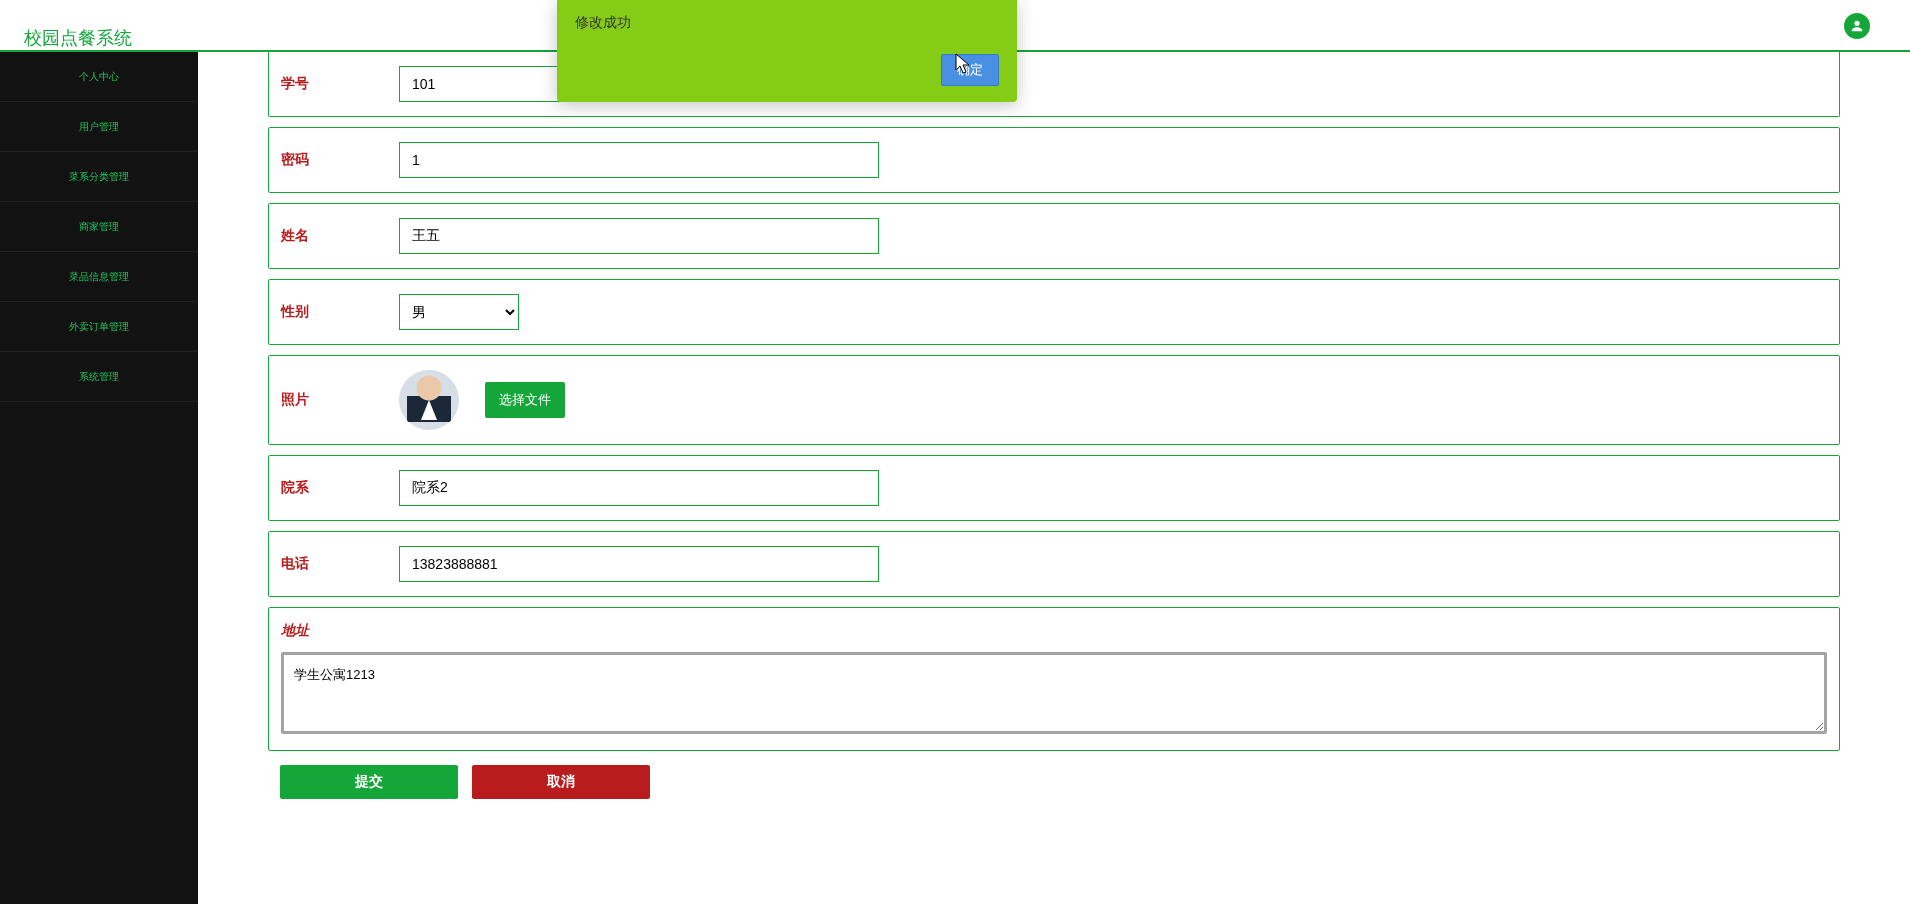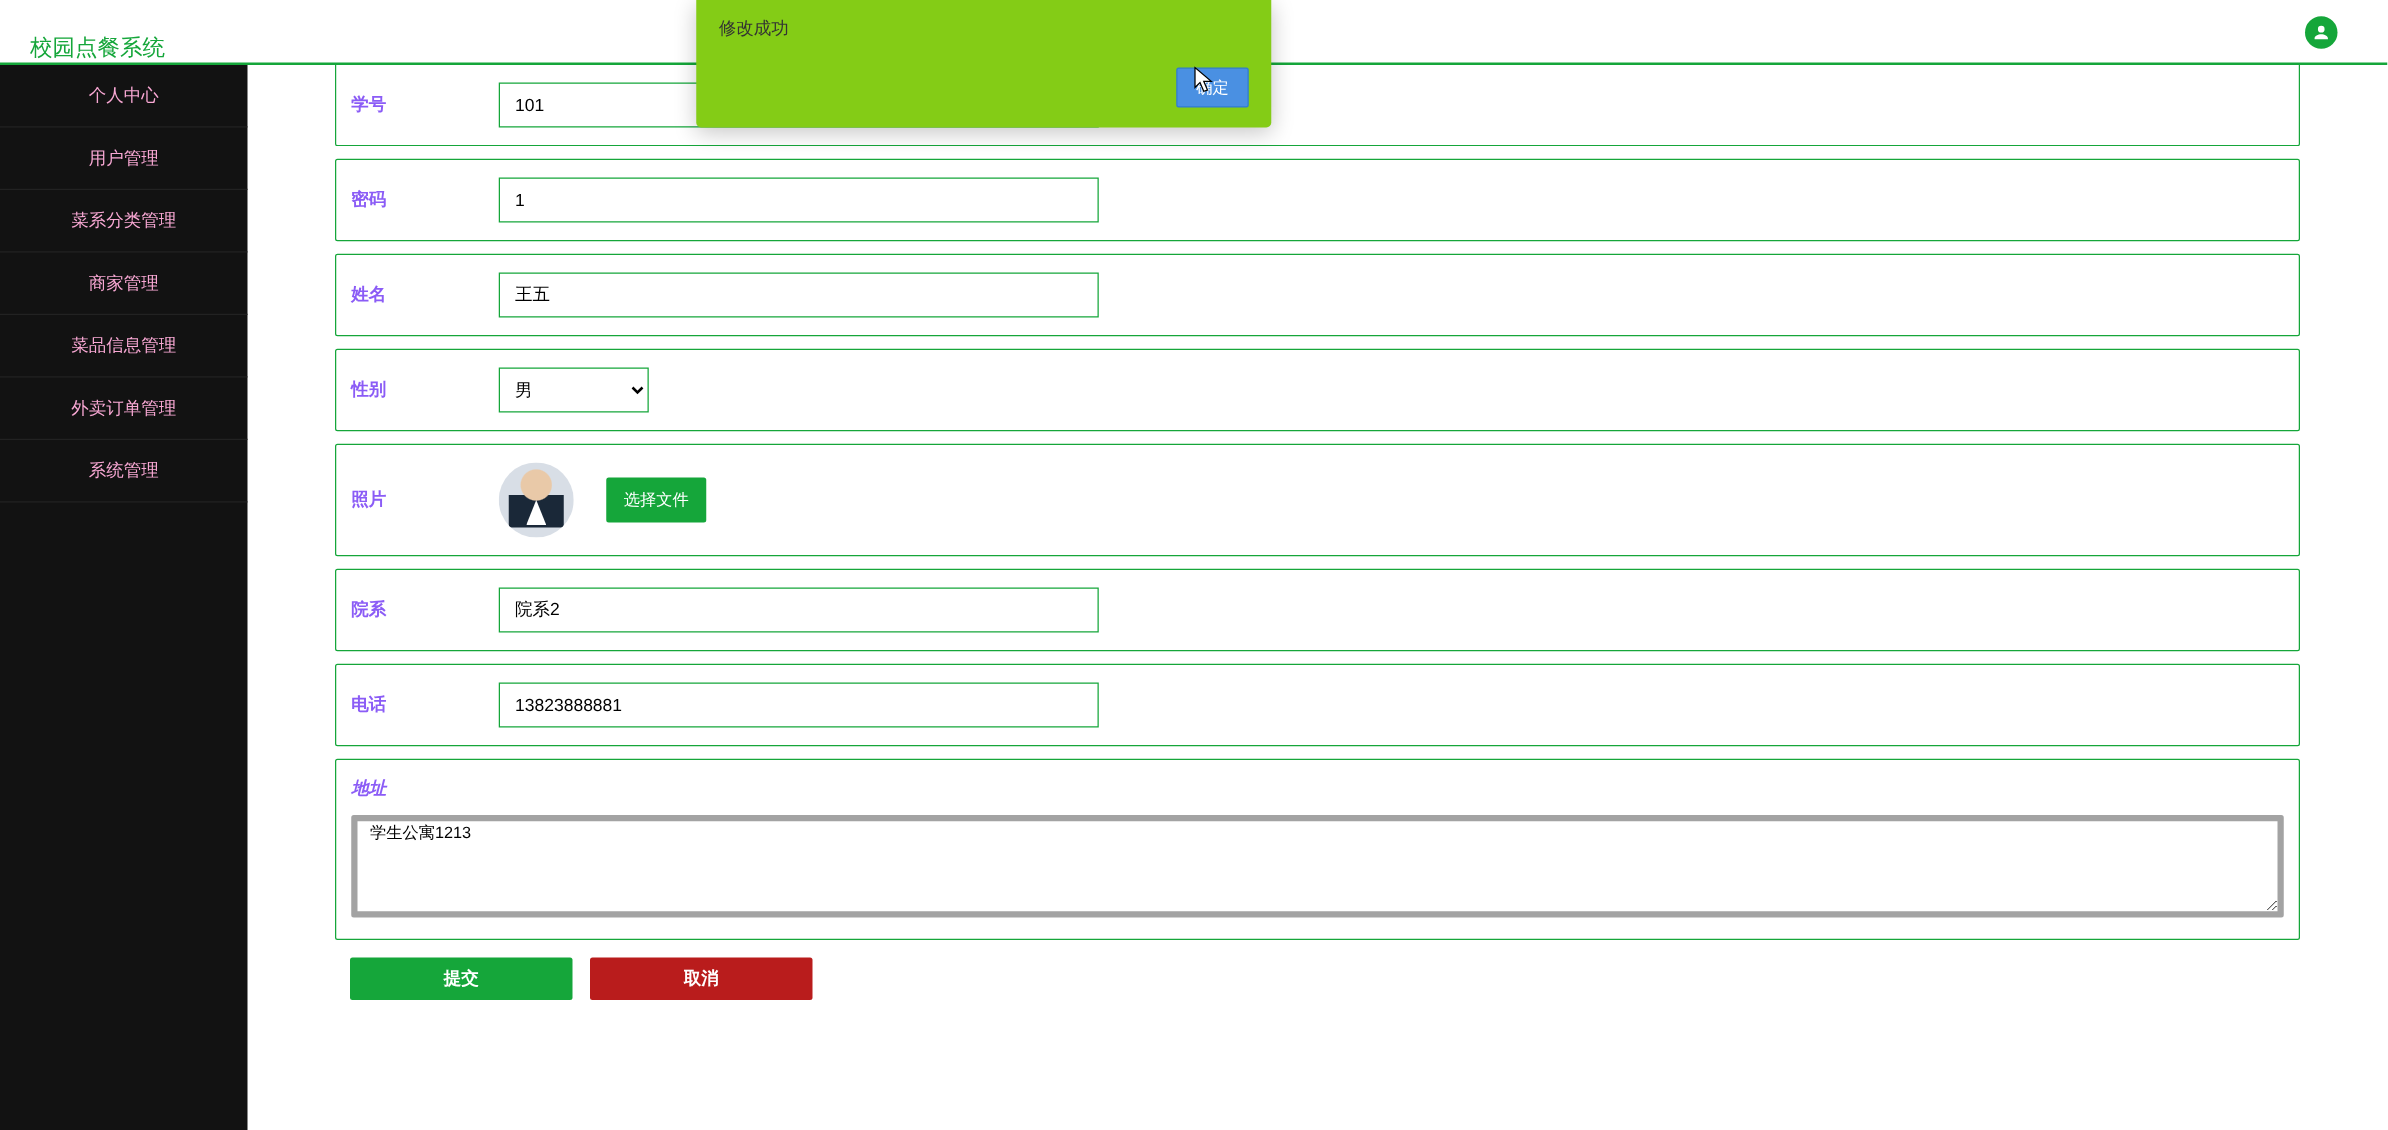--- a/index.html
+++ b/index.html
@@ -2,35 +2,35 @@
 <html><head>
   <meta charset="utf-8">
   <style>
     * { margin: 0; padding: 0; box-sizing: border-box; font-family: -apple-system, "Microsoft YaHei", Arial, sans-serif; }
     body { background: #fff; width: 1910px; height: 904px; overflow: hidden; position: relative; }
     .header { height: 52px; background: #fff; border-bottom: 2px solid #15a63a; display: flex; align-items: flex-end; padding: 0 24px; position: relative; }
     .brand { color: #15a63a; font-size: 18px; font-weight: 500; }
     .avatar-btn { position: absolute; right: 40px; top: 13px; width: 26px; height: 26px; border-radius: 50%; background: #15a63a; display: flex; align-items: center; justify-content: center; cursor: pointer; }
     .avatar-btn svg { width: 16px; height: 16px; fill: #fff; }
     .sidebar { position: absolute; left: 0; top: 52px; width: 198px; height: 852px; background: #121212; }
-    .nav-item { height: 50px; display: flex; align-items: center; justify-content: center; color: #f9a8d4; font-size: 14px; border-bottom: 1px solid #222; cursor: pointer; }
+    .nav-item { height: 50px; display: flex; align-items: center; justify-content: center; color: #22c55e; font-size: 10px; border-bottom: 1px solid #222; cursor: pointer; }
     .content { position: absolute; left: 198px; top: 52px; right: 0; bottom: 0; overflow-y: auto; padding: 0 70px 40px 70px; }
     .group { border: 1px solid #15a63a; border-radius: 2px; margin-top: 10px; padding: 14px 12px 14px 12px; display: flex; align-items: center; }
     .group.first { margin-top: 0; border-top: none; border-top-left-radius: 0; border-top-right-radius: 0; }
-    .label { width: 118px; font-size: 14px; font-weight: 700; color: #8b5cf6; }
+    .label { width: 118px; font-size: 14px; font-weight: 700; color: #b91c1c; }
     .input-wrap { width: 480px; }
     .input { width: 100%; height: 36px; border: 1px solid #15a63a; padding: 0 12px; font-size: 14px; outline: none; background: #fff; }
     .select { width: 120px; height: 36px; border: 1px solid #15a63a; padding: 0 8px; font-size: 14px; background: #fff; }
     .photo-row { display: flex; align-items: center; gap: 26px; }
     .photo-thumb { width: 60px; height: 60px; border-radius: 50%; background: radial-gradient(circle at 50% 30%, #e9c9a8 12px, transparent 13px), linear-gradient(#1a2838 0 0) 50% 75%/44px 26px no-repeat, #d8dee6; overflow: hidden; position: relative; }
     .photo-thumb::after { content: ""; position: absolute; left: 22px; top: 30px; width: 16px; height: 20px; background: #fff; clip-path: polygon(50% 0,100% 100%,0 100%); }
     .file-btn { background: #15a63a; color: #fff; border: none; height: 36px; padding: 0 14px; font-size: 13px; cursor: pointer; border-radius: 2px; }
     .group-col { border: 1px solid #15a63a; border-radius: 2px; margin-top: 10px; padding: 14px 12px 12px 12px; }
     .group-col .label { margin-bottom: 12px; display: block; font-style: italic; }
-    .textarea { width: 100%; height: 82px; border: 5px solid #a3a3a3; border-radius: 2px; padding: 0 10px; font-size: 13px; resize: both; outline: none; font-family: inherit; }
+    .textarea { width: 100%; height: 82px; border: 3px solid #a3a3a3; border-radius: 2px; padding: 11px 10px; font-size: 13px; resize: both; outline: none; font-family: inherit; }
     .btn-row { margin-top: 14px; display: flex; gap: 14px; padding-left: 12px; }
     .btn { width: 178px; height: 34px; border: none; color: #fff; font-size: 14px; cursor: pointer; border-radius: 2px; font-weight: bold; }
     .btn-submit { background: #15a63a; }
     .btn-cancel { background: #b91c1c; }
     .modal { position: absolute; left: 557px; top: 0; width: 460px; background: #84cc16; box-shadow: 0 4px 18px rgba(0,0,0,.22); border-radius: 0 0 4px 4px; padding: 14px 18px 16px 18px; z-index: 50; }
     .modal-msg { font-size: 14px; color: #333; margin-bottom: 22px; }
     .modal-footer { display: flex; justify-content: flex-end; }
     .modal-btn { width: 58px; height: 32px; background: #4a90e2; border: 1px solid #2f7bd1; color: #fff; font-size: 13px; cursor: pointer; border-radius: 2px; position: relative; }
     .cursor { position: absolute; left: 955px; top: 53px; z-index: 60; pointer-events: none; }
     ::-webkit-scrollbar { width: 16px; }

